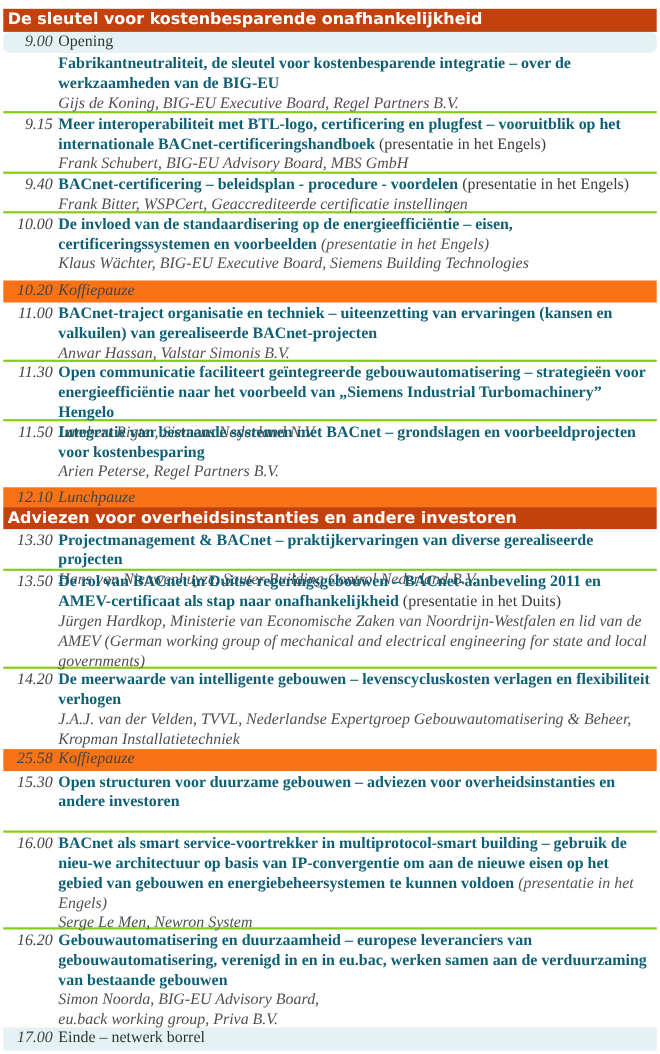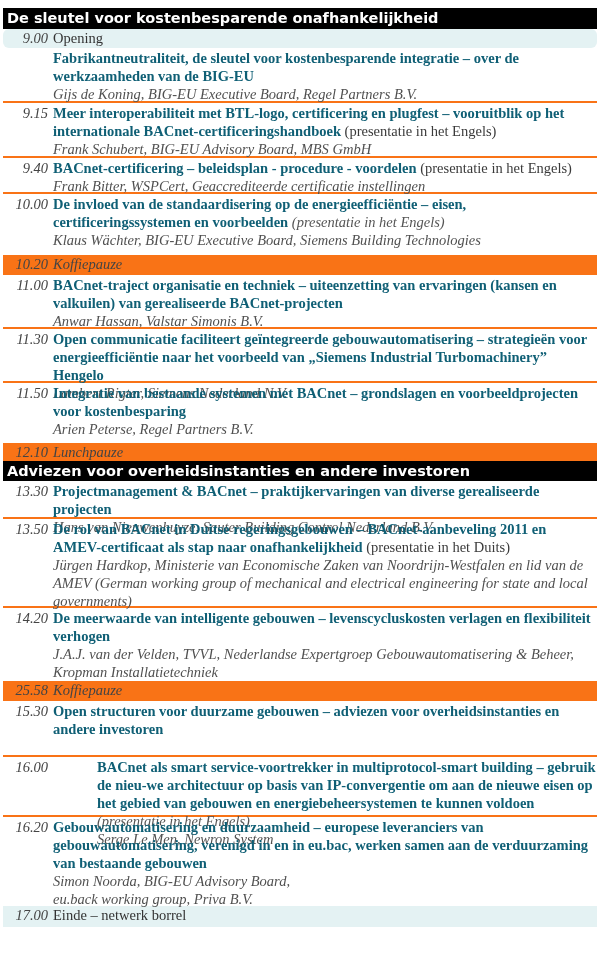--- a/index.html
+++ b/index.html
@@ -1,26 +1,26 @@
 <!DOCTYPE html>
 <html><head>
 <meta charset="utf-8">
 <style>
   html, body { margin: 0; padding: 0; background: #ffffff; }
   body { width: 600px; height: 958px; position: relative; overflow: hidden;
          font-family: "Liberation Serif", "DejaVu Serif", serif; }
   .page { position: absolute; left: 3px; top: 8px; width: 594px; }
   .section-header {
-    background: #000000; color: #ffffff;
+    background: #c2410c; color: #ffffff;
     font-family: "DejaVu Sans", "Liberation Sans", sans-serif;
     font-weight: bold; font-size: 14.5px; line-height: 21px; height: 21px;
     padding-left: 4px; white-space: nowrap; overflow: hidden;
   }
   .row { display: flex; align-items: flex-start; box-sizing: border-box; }
-  .row.item { border-bottom: 2px solid #f97316; padding-top: 1px; padding-bottom: 1px; }
+  .row.item { border-bottom: 2px solid #84cc16; padding-top: 1px; padding-bottom: 1px; }
   .row.item.no-rule { border-bottom: none; }
   .row.pause { background: #f97316; }
   .row.plain { background: #e4f2f3; }
   .time {
     width: 46px; flex: 0 0 46px; text-align: right; padding-right: 0px;
     font-style: italic; color: #444444; font-size: 14.5px; line-height: 18px;
     box-sizing: border-box; padding-right: 1px;
   }
   .content { flex: 1; padding-left: 4px; font-size: 14.5px; line-height: 18px; }
   .title { color: #0f5f75; font-weight: bold; }
@@ -144,21 +144,21 @@
     <span class="content"><span class="pause-label">Koffiepauze</span></span>
   </div>
 
   <div class="row item" style="height:56px;">
     <span class="time">15.30</span>
     <div class="content">
       <span class="title">Open structuren voor duurzame gebouwen – adviezen voor overheidsinstanties en andere investoren</span>
     </div>
   </div>
 
-  <div class="row item" style="height:60px;gap:44px;">
+  <div class="row item" style="height:88px;">
     <span class="time">16.00</span>
     <div class="content">
       <span class="title">BACnet als smart service-voortrekker in multiprotocol-smart building – gebruik de nieu-we architectuur op basis van IP-convergentie om aan de nieuwe eisen op het gebied van gebouwen en energiebeheersystemen te kunnen voldoen</span>
       <span class="note italic">(presentatie in het Engels)</span>
       <span class="speaker">Serge Le Men, Newron System</span>
     </div>
   </div>
 
   <div class="row item no-rule" style="height:89px;">
     <span class="time">16.20</span>

